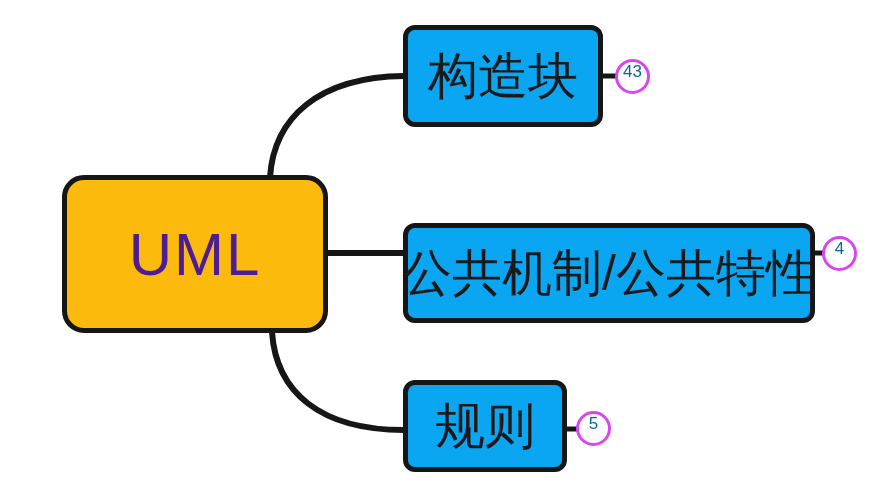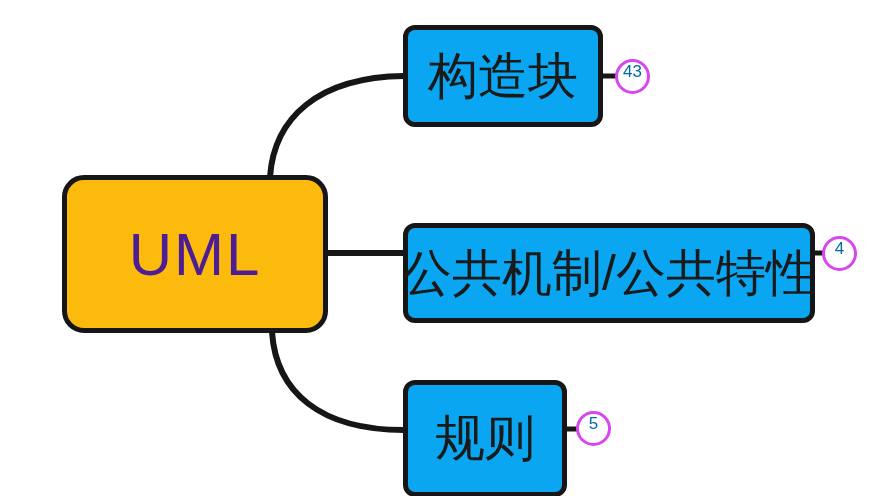--- a/index.html
+++ b/index.html
@@ -63,21 +63,21 @@
     left: 403px;
     top: 203px;
     width: 412px;
     height: 100px;
     margin-top: 20px;
   }
   .child-bottom {
     left: 403px;
     top: 380px;
     width: 164px;
-    height: 117px;
+    height: 92px;
   }
   .badge {
     position: absolute;
     box-sizing: border-box;
     width: 35px;
     height: 35px;
     border: 3px solid #d946ef;
     border-radius: 50%;
     background: #ffffff;
     color: #0369a1;

